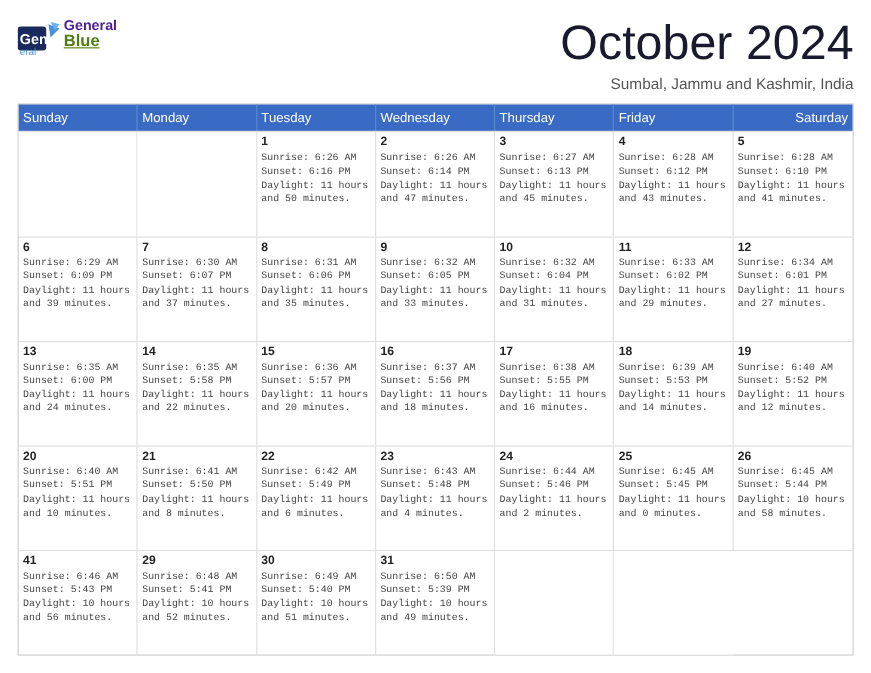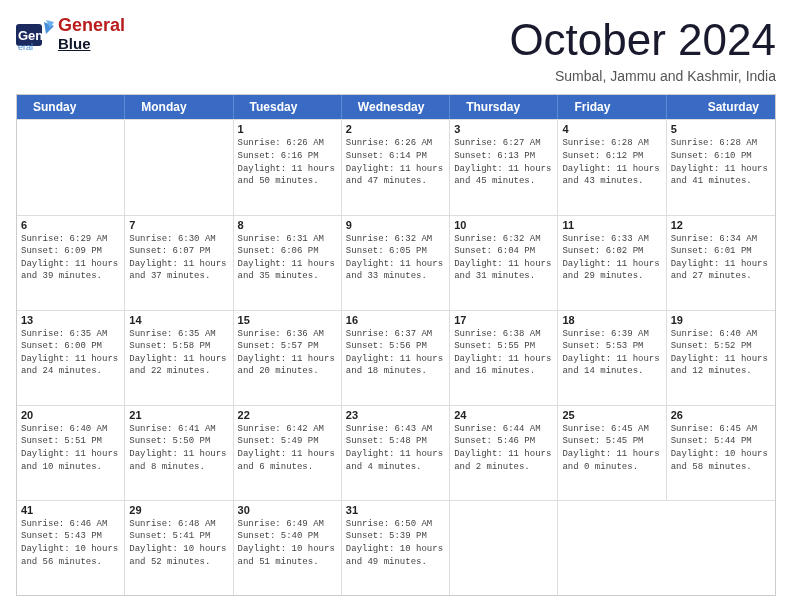--- a/index.html
+++ b/index.html
@@ -49,22 +49,22 @@
       border: 1px solid #ccc;
     }
     .cal-header {
       display: grid;
       grid-template-columns: repeat(7, 1fr);
       background: #3a6bc4;
     }
     .cal-header-cell {
       color: #fff;
       font-size: 12px;
-      font-weight: bold;
-      padding: 5px 16px;
+      font-weight: normal;
+      padding: 5px 4px;
       text-align: left;
       border-right: 1px solid #5a8bd4;
     }
     .cal-header-cell:last-child {
       border-right: none;
       text-align: right;
     }
     .cal-body {
       flex: 1;
       display: flex;
@@ -116,22 +116,22 @@
             <svg width="38" height="38" viewBox="0 0 38 38">
               <rect x="0" y="8" width="26" height="22" rx="3" fill="#1a2a5e"></rect>
               <text x="2" y="24" font-size="13" font-weight="bold" fill="white" font-family="Arial">Gen</text>
               <text x="2" y="34" font-size="9" fill="#4a90d9" font-family="Arial">eral</text>
               <polygon points="28,6 38,10 30,18" fill="#4a90d9"></polygon>
               <polygon points="30,4 38,6 34,12" fill="#6ab0f0"></polygon>
             </svg>
           </div>
         </div>
         <div>
-          <div style="font-size:18px;font-weight:bold;color:#b91c1c;line-height:1.1;">General</div>
-          <div style="font-size:15px;font-weight:bold;color:#0f172a;line-height:1.1;text-decoration:underline;">Blue</div>
+          <div style="font-size:13px;font-weight:bold;color:#4c1d95;line-height:1.1;">General</div>
+          <div style="font-size:15px;font-weight:bold;color:#4d7c0f;line-height:1.1;text-decoration:underline;">Blue</div>
         </div>
       </div>
     </div>
     <div class="title-area">
       <div class="month-title">October 2024</div>
       <div class="location">Sumbal, Jammu and Kashmir, India</div>
     </div>
   </div>
 
   <div class="calendar">

